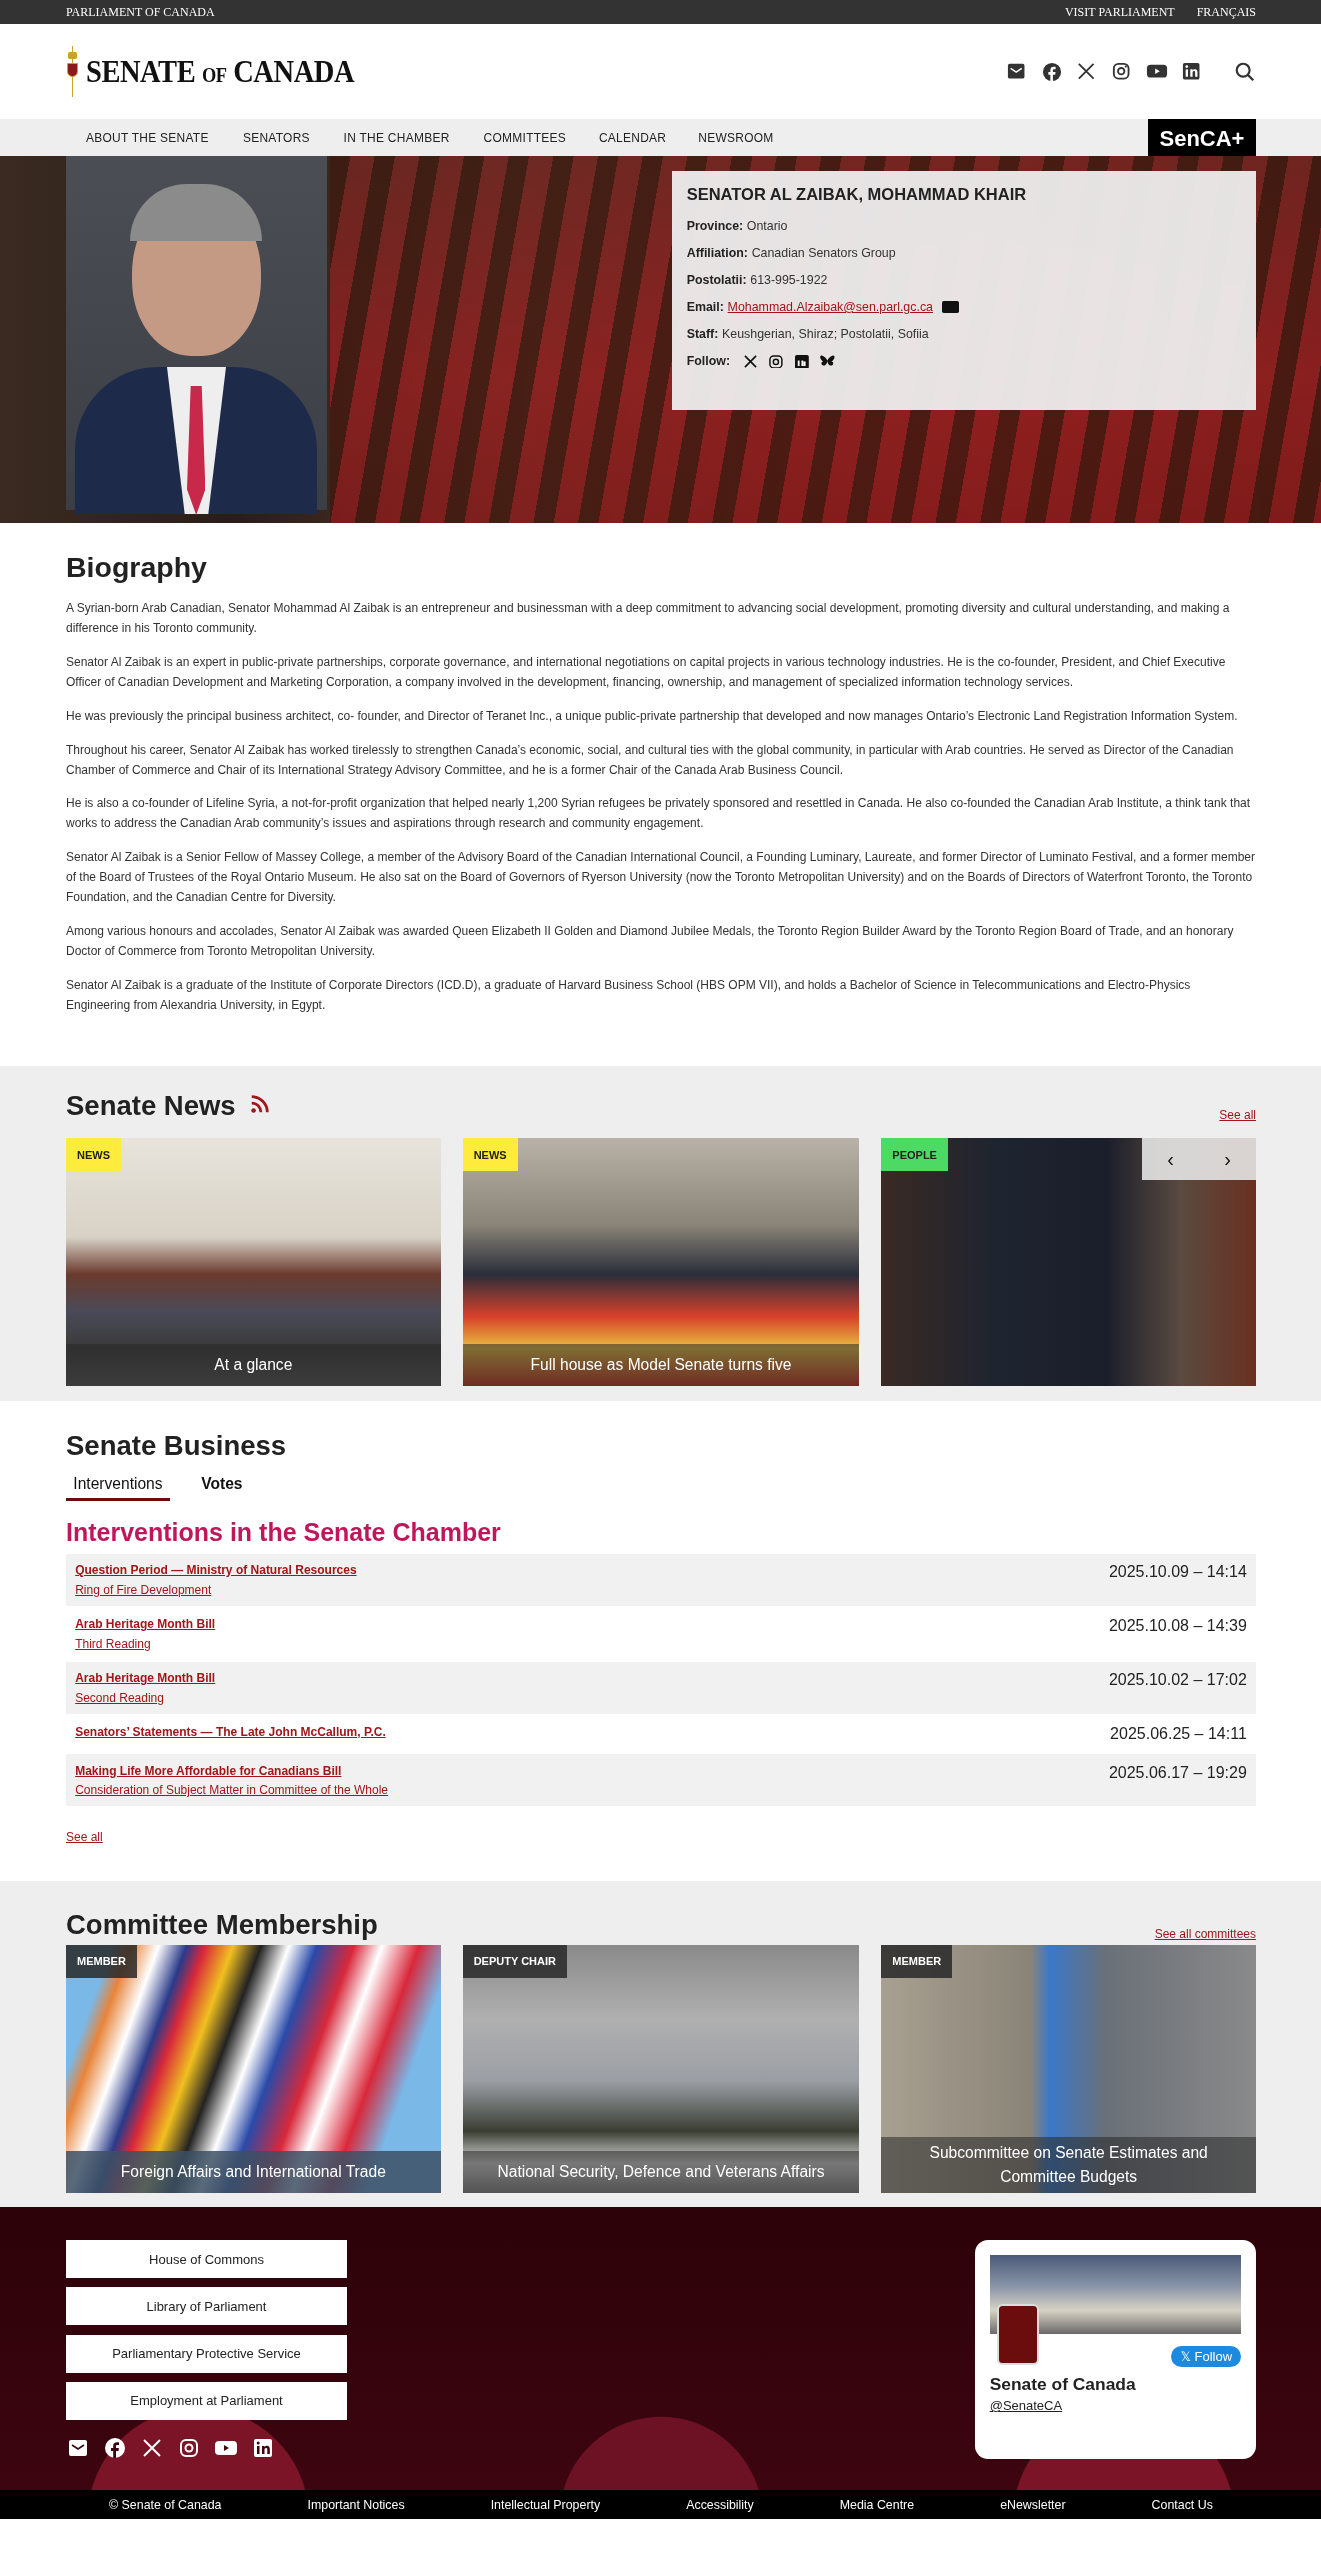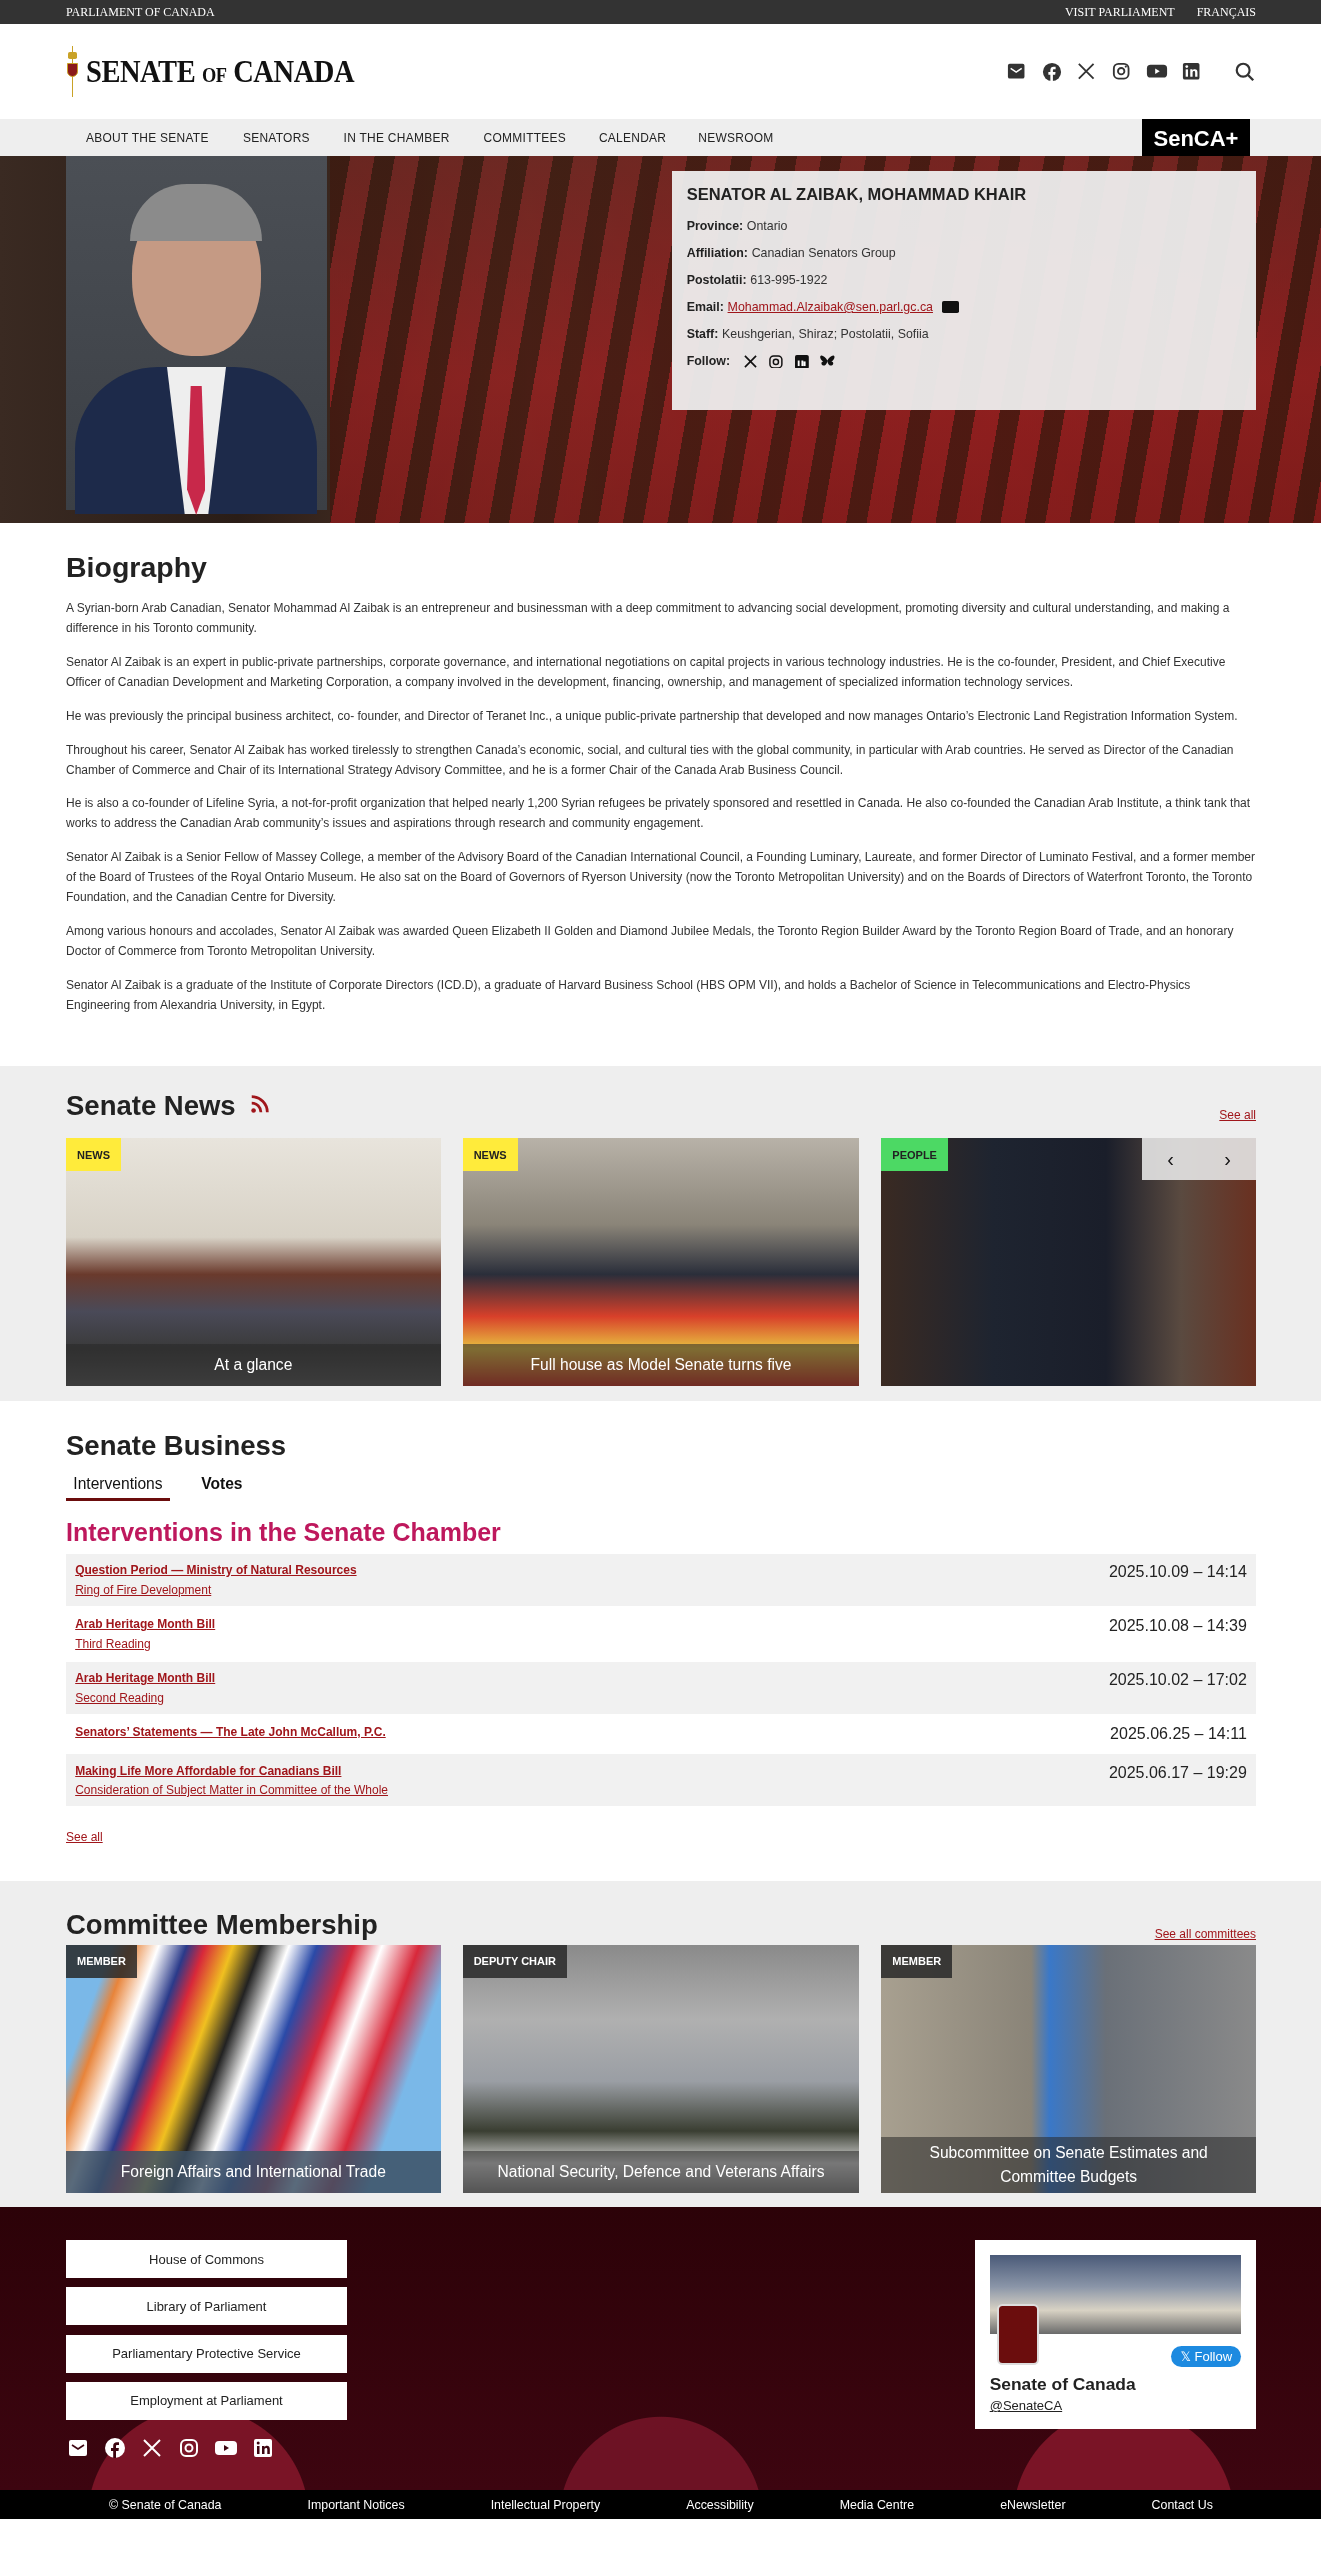--- a/index.html
+++ b/index.html
@@ -22,21 +22,21 @@
 .logo-text{font-family:"Liberation Serif",serif;font-size:31px;font-weight:bold;color:#111;letter-spacing:-0.5px;transform:scaleX(0.92);transform-origin:left}
 .logo-text small{font-size:20px}
 .hicons{display:flex;align-items:center;gap:13px}
 .hicons .ic{width:22px;height:22px;display:flex;align-items:center;justify-content:center}
 .hicons .search{margin-left:18.4px}
 
 .nav{height:37px;background:#eee}
 .nav .wrap{display:flex;align-items:center;height:37px}
 .nav-item{padding:0 13px;font-size:13px;letter-spacing:0.3px;color:#222;cursor:pointer;transform:scaleX(0.92)}
 .nav-item:first-child{padding-left:14.7px}
-.senca{position:absolute;right:6px;top:0;height:39px;width:108px;background:#000;color:#fff;font-weight:bold;font-size:22px;display:flex;align-items:center;justify-content:center}
+.senca{position:absolute;right:0;top:0;height:39px;width:108px;background:#000;color:#fff;font-weight:bold;font-size:22px;display:flex;align-items:center;justify-content:center}
 
 .hero{height:367px;position:relative;overflow:hidden;background:linear-gradient(90deg,#3a2a22 0%,#2a1d17 18%,#5a3a2c 40%,#7a2220 60%,#8e1e1e 75%,#5a1a14 100%)}
 .hero .carpet{position:absolute;left:330px;top:0;right:0;bottom:0;background:
  repeating-linear-gradient(100deg,rgba(60,25,15,.9) 0 20px,rgba(140,30,30,.6) 20px 44px),
  linear-gradient(180deg,#4a3328 0%,#9a2424 60%,#7a1a18 100%);opacity:.85}
 .hero .portrait{position:absolute;left:66px;top:0;width:261px;height:354px;background:linear-gradient(180deg,#4b4f55 0%,#3b3f45 100%)}
 .portrait .head{position:absolute;left:66px;top:35px;width:129px;height:165px;background:#c59a84;border-radius:50% 50% 46% 46%}
 .portrait .hair{position:absolute;left:64px;top:27.5px;width:132px;height:57px;background:#8b8b8b;border-radius:64px 64px 0 0}
 .portrait .suit{position:absolute;left:9.2px;top:211px;width:242px;height:147px;background:#1d2a4a;border-radius:83px 83px 0 0}
 .portrait .shirt{position:absolute;left:101px;top:211px;width:59px;height:147px;background:#eee;clip-path:polygon(0 0,100% 0,70% 100%,30% 100%)}
@@ -82,21 +82,21 @@
 .committees{background:#eee;padding:27.5px 0 14.7px}
 .committees .sec-head{margin-bottom:3.7px}
 .committees .badge{background:rgba(40,40,40,.85);color:#fff}
 
 .footer{background:radial-gradient(circle at 15% 110%,#7a1426 0 110px,transparent 111px),radial-gradient(circle at 50% 110%,#6d1224 0 101px,transparent 102px),radial-gradient(circle at 85% 110%,#7a1426 0 110px,transparent 111px),linear-gradient(180deg,#2c0208,#3d0510);height:283px;padding-top:33px}
 .footer .wrap{display:flex;justify-content:space-between}
 .flinks{display:flex;flex-direction:column;gap:9.2px}
 .flink{width:281px;height:38px;background:#fff;color:#222;font-size:13px;display:flex;align-items:center;justify-content:center;cursor:pointer}
 .fsocial{display:flex;gap:13px;margin-top:16.5px}
 .fsocial span{width:24px;height:24px;display:flex;align-items:center;justify-content:center}
-.xcard{width:281px;height:189px;background:#fff;border-radius:0;padding:14.7px;position:relative}
+.xcard{width:281px;height:219px;background:#fff;border-radius:13px;padding:14.7px;position:relative}
 .xcard .banner{height:79px;background:linear-gradient(180deg,#4a5a78 0%,#8a95a8 40%,#d8d2c4 70%,#6a6a6a 100%)}
 .xcard .avatar{position:absolute;left:22px;top:64px;width:42px;height:61px;background:#6b0d0d;border:2.8px solid #ddd;border-radius:5.5px}
 .xcard .followbtn{position:absolute;right:14.7px;top:106px;background:#1d8ae0;color:#fff;font-size:13px;border-radius:13px;padding:2.8px 9.2px;cursor:pointer}
 .xcard .name{position:absolute;left:14.7px;top:134px;font-size:17.4px;font-weight:bold;color:#222}
 .xcard .handle{position:absolute;left:14.7px;top:158px;font-size:13px;color:#222;text-decoration:underline;cursor:pointer}
 .bottombar{background:#000;height:29px}
 .bottombar .wrap{display:flex;justify-content:space-around;align-items:center;height:29px;color:#fff;font-size:12.4px}
 .bottombar span{cursor:pointer}
 </style>
 </head>

